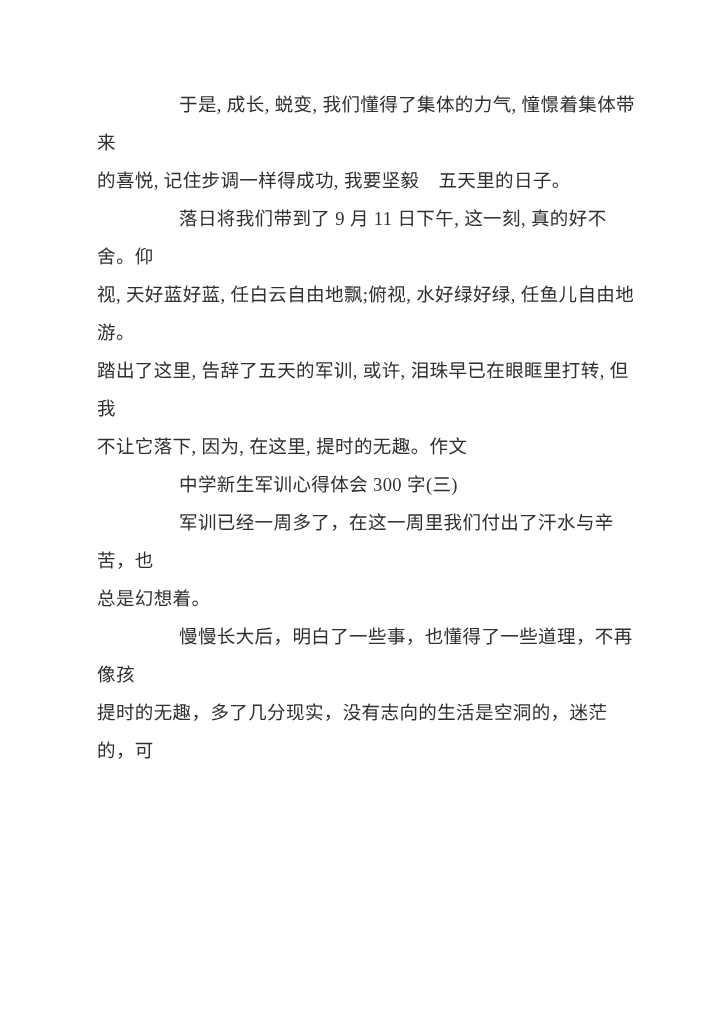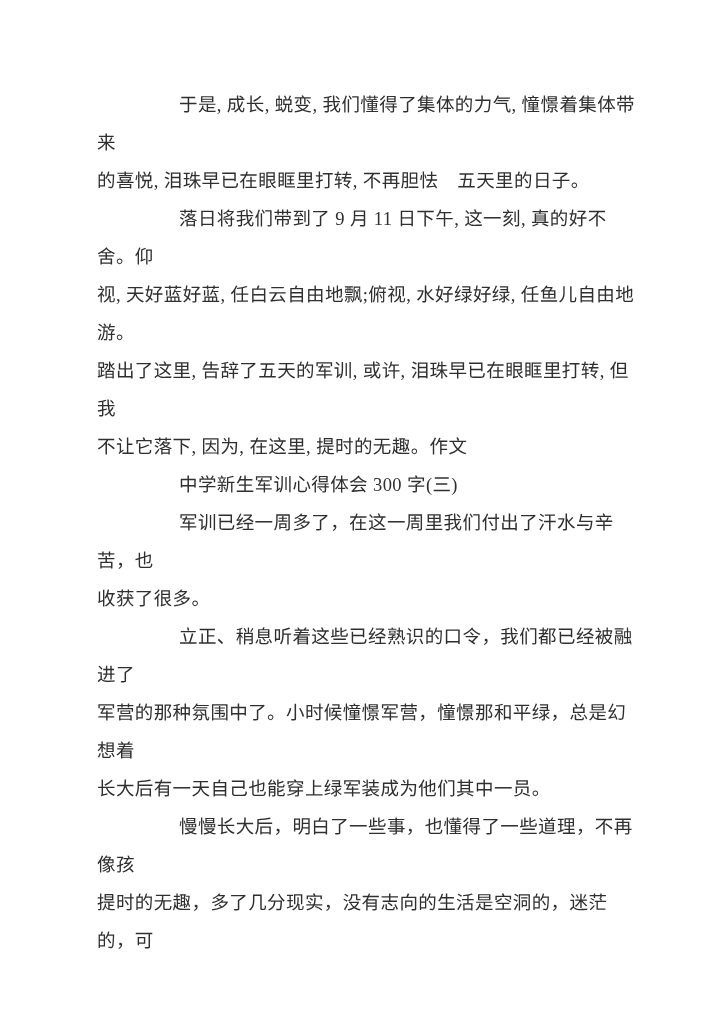--- a/index.html
+++ b/index.html
@@ -33,20 +33,19 @@
     padding: 0;
     text-indent: 82px;
   }
 </style>
 </head>
 <body>
 
 <div class="doc-page">
   <div class="doc-body" id="doc-body">
 
-  <p class="para"><span>于是, 成长, 蜕变, 我们懂得了集体的力气, 憧憬着集体带来</span><br><span>的喜悦, 泪珠早已在眼眶里打转, 不再胆怯　五天里的日子。</span></p>
+  <p class="para"><span>于是, 成长, 蜕变, 我们懂得了集体的力气, 憧憬着集体带来</span><br><span>的喜悦, 记住步调一样得成功, 我要坚毅　五天里的日子。</span></p>
       <p class="para"><span>落日将我们带到了 9 月 11 日下午, 这一刻, 真的好不舍。仰</span><br><span>视, 天好蓝好蓝, 任白云自由地飘;俯视, 水好绿好绿, 任鱼儿自由地游。</span><br><span>踏出了这里, 告辞了五天的军训, 或许, 泪珠早已在眼眶里打转, 但我</span><br><span>不让它落下, 因为, 在这里, 提时的无趣。作文</span></p>
       <p class="para"><span>中学新生军训心得体会 300 字(三)</span></p>
-      <p class="para"><span>军训已经一周多了，在这一周里我们付出了汗水与辛苦，也</span><br><span>收获了很多。</span></p>
-      <p class="para"><span>立正、稍息听着这些已经熟识的口令，我们都已经被融进了</span><br><span>军营的那种氛围中了。小时候憧憬军营，憧憬那和平绿，总是幻想着</span><br><span>长大后有一天自己也能穿上绿军装成为他们其中一员。</span></p>
+      <p class="para"><span>军训已经一周多了，在这一周里我们付出了汗水与辛苦，也</span><br><span>总是幻想着。</span></p>
       <p class="para"><span>慢慢长大后，明白了一些事，也懂得了一些道理，不再像孩</span><br><span>提时的无趣，多了几分现实，没有志向的生活是空洞的，迷茫的，可</span><br></p>
     </div>
 </div>
 
 </body></html>

